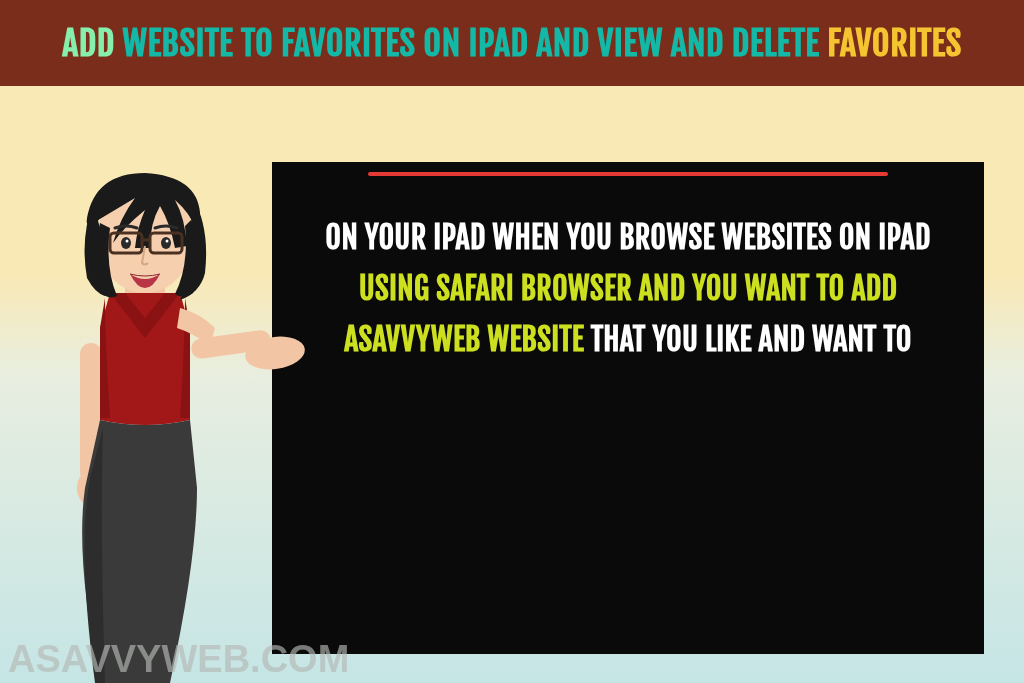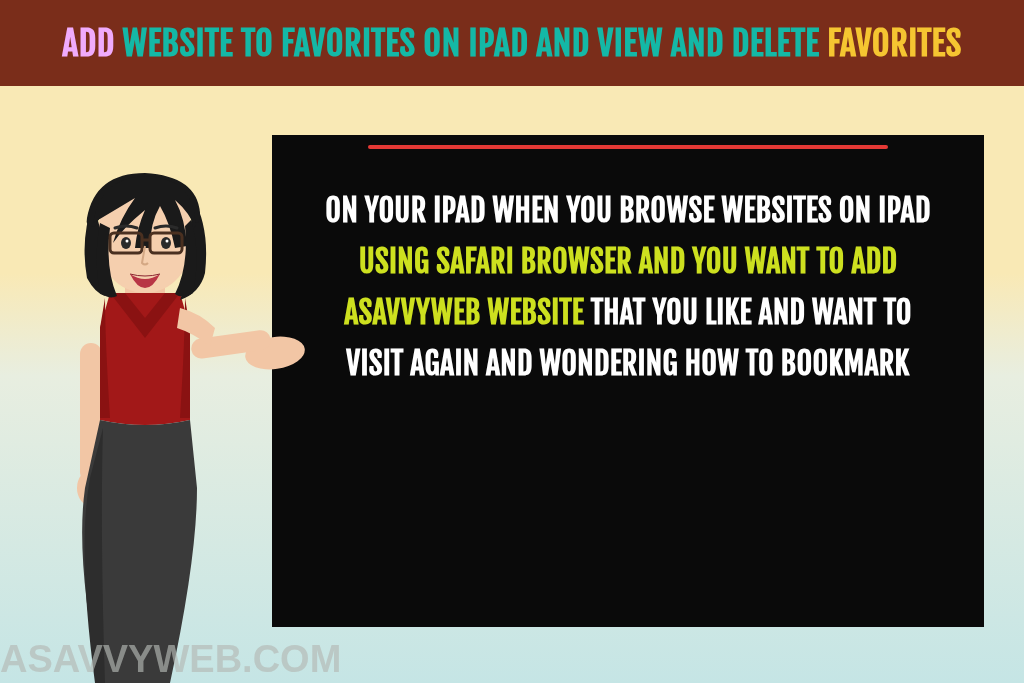--- a/index.html
+++ b/index.html
@@ -34,37 +34,37 @@
     text-align: center;
     padding: 22px 10px;
     font-family: 'Fjalla One', 'Arial Narrow', Arial, sans-serif;
     font-weight: 900;
     font-size: 34px;
     letter-spacing: 0.5px;
     color: #ffffff;
     font-stretch: condensed;
   }
   
-  .header-banner .word-add { color: #f0abfc; }
+  .header-banner .word-add { color: #86efac; }
   .header-banner .word-white { color: #14b8a6; }
   .header-banner .word-favorites { color: #f5c531; margin-top: 8px; }
   
   .character {
     position: absolute;
     left: 5px;
     bottom: 0;
     z-index: 3;
     width: 310px;
     height: 555px;
   }
   
   .content-box {
     position: absolute;
     right: 40px;
-    top: 135px;
+    top: 162px;
     width: 712px;
     height: 492px;
     background: #0a0a0a;
     z-index: 2;
     padding: 30px 30px 30px 30px;
     text-align: center;
   }
   
   .red-line {
     position: absolute;
@@ -85,21 +85,21 @@
     line-height: 1.7;
     letter-spacing: 0.3px;
     font-stretch: condensed;
   }
   
   .content-text .white-text { color: #ffffff; }
   .content-text .yellow-text { color: #cde01f; }
   
   .watermark {
     position: absolute;
-    left: 0;
+    left: 8px;
     bottom: 2px;
     font-family: 'Arial Narrow', Arial, sans-serif;
     font-weight: 700;
     font-size: 38px;
     color: rgba(180, 185, 180, 0.65);
     z-index: 5;
     letter-spacing: 0px;
     font-stretch: condensed;
   }
 </style>
@@ -170,18 +170,18 @@
 </div>
 
 <div class="content-box">
   <div class="red-line"></div>
   <div class="content-text">
     <span class="white-text">ON YOUR IPAD WHEN YOU BROWSE WEBSITES ON IPAD</span><br>
     <span class="yellow-text">USING SAFARI BROWSER AND YOU WANT TO ADD</span><br>
     <span class="yellow-text">ASAVVYWEB WEBSITE</span>
     <span class="white-text"> </span>
     <span class="white-text">THAT YOU LIKE AND WANT TO</span><br>
-    <span class="white-text">VISIT AGAIN AND WONDERING HOW TO BOOKMARK</span><br>
+    <br>
     <br>
   </div>
 </div>
 
 <div class="watermark">ASAVVYWEB.COM</div>
 
 </body></html>

